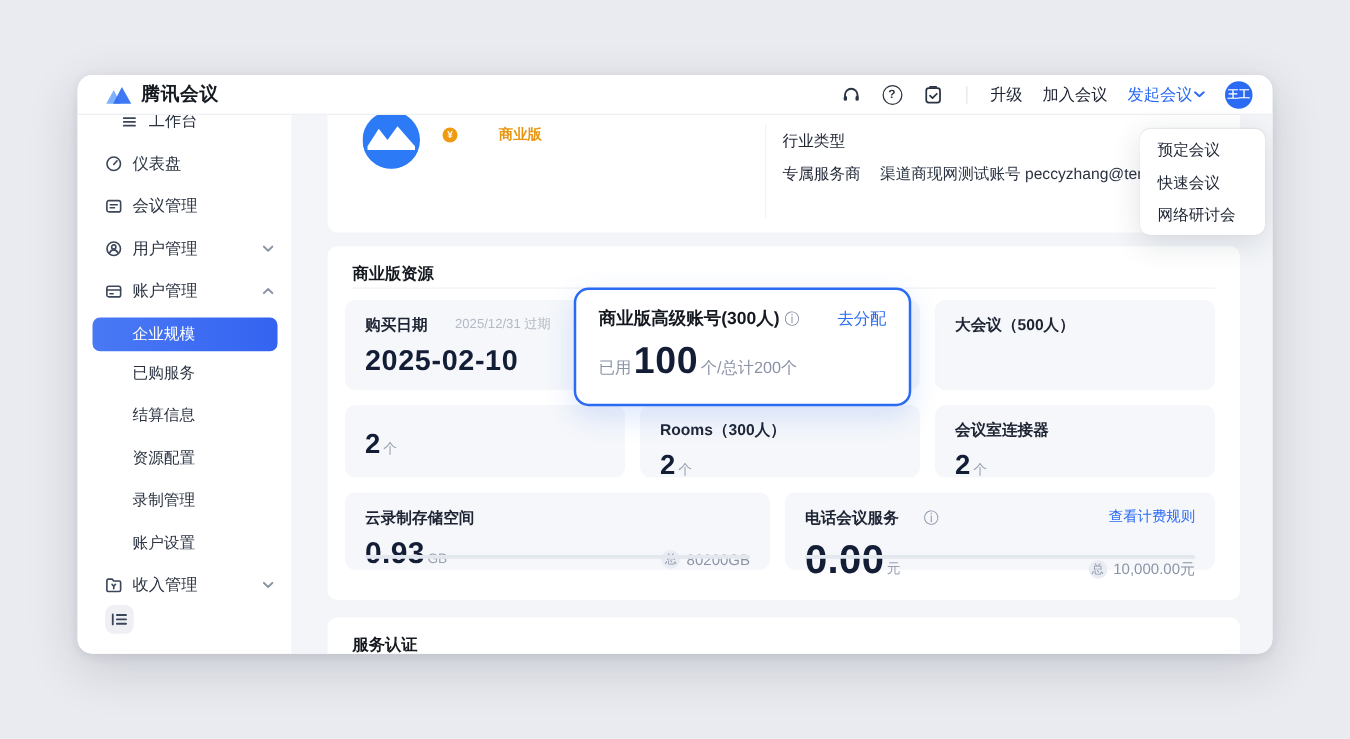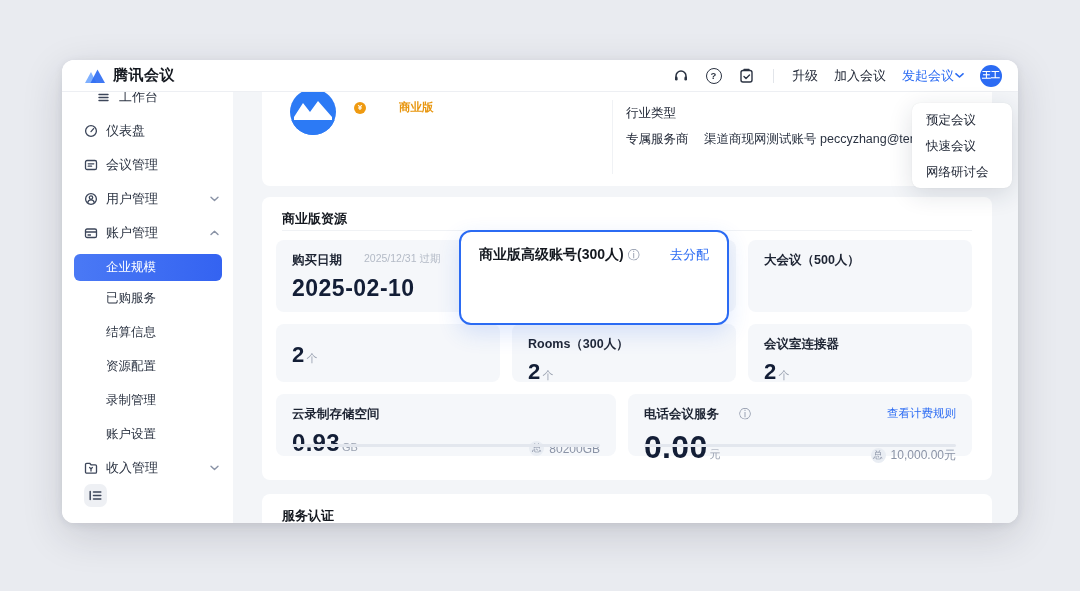--- a/index.html
+++ b/index.html
@@ -299,20 +299,25 @@
           <div class="tile row1 colC">
             <div class="t-label">大会议（500人）</div>
           </div>
 
           <div class="hl-card">
             <div class="hl-head">
               <span class="hl-title">商业版高级账号(300人)</span>
               <span class="info-i">ⓘ</span>
               <span class="hl-action">去分配</span>
             </div>
+            <div class="hl-valrow">
+              <span class="hl-muted">已用</span>
+              <span class="hl-big">100</span>
+              <span class="hl-muted">个/总计200个</span>
+            </div>
           </div>
 
           <div class="tile row2 colA">
             <div class="t-valrow">
               <span class="big-num">2</span>
               <span class="unit">个</span>
             </div>
           </div>
           <div class="tile row2 colB">
             <div class="t-label">Rooms（300人）</div>

